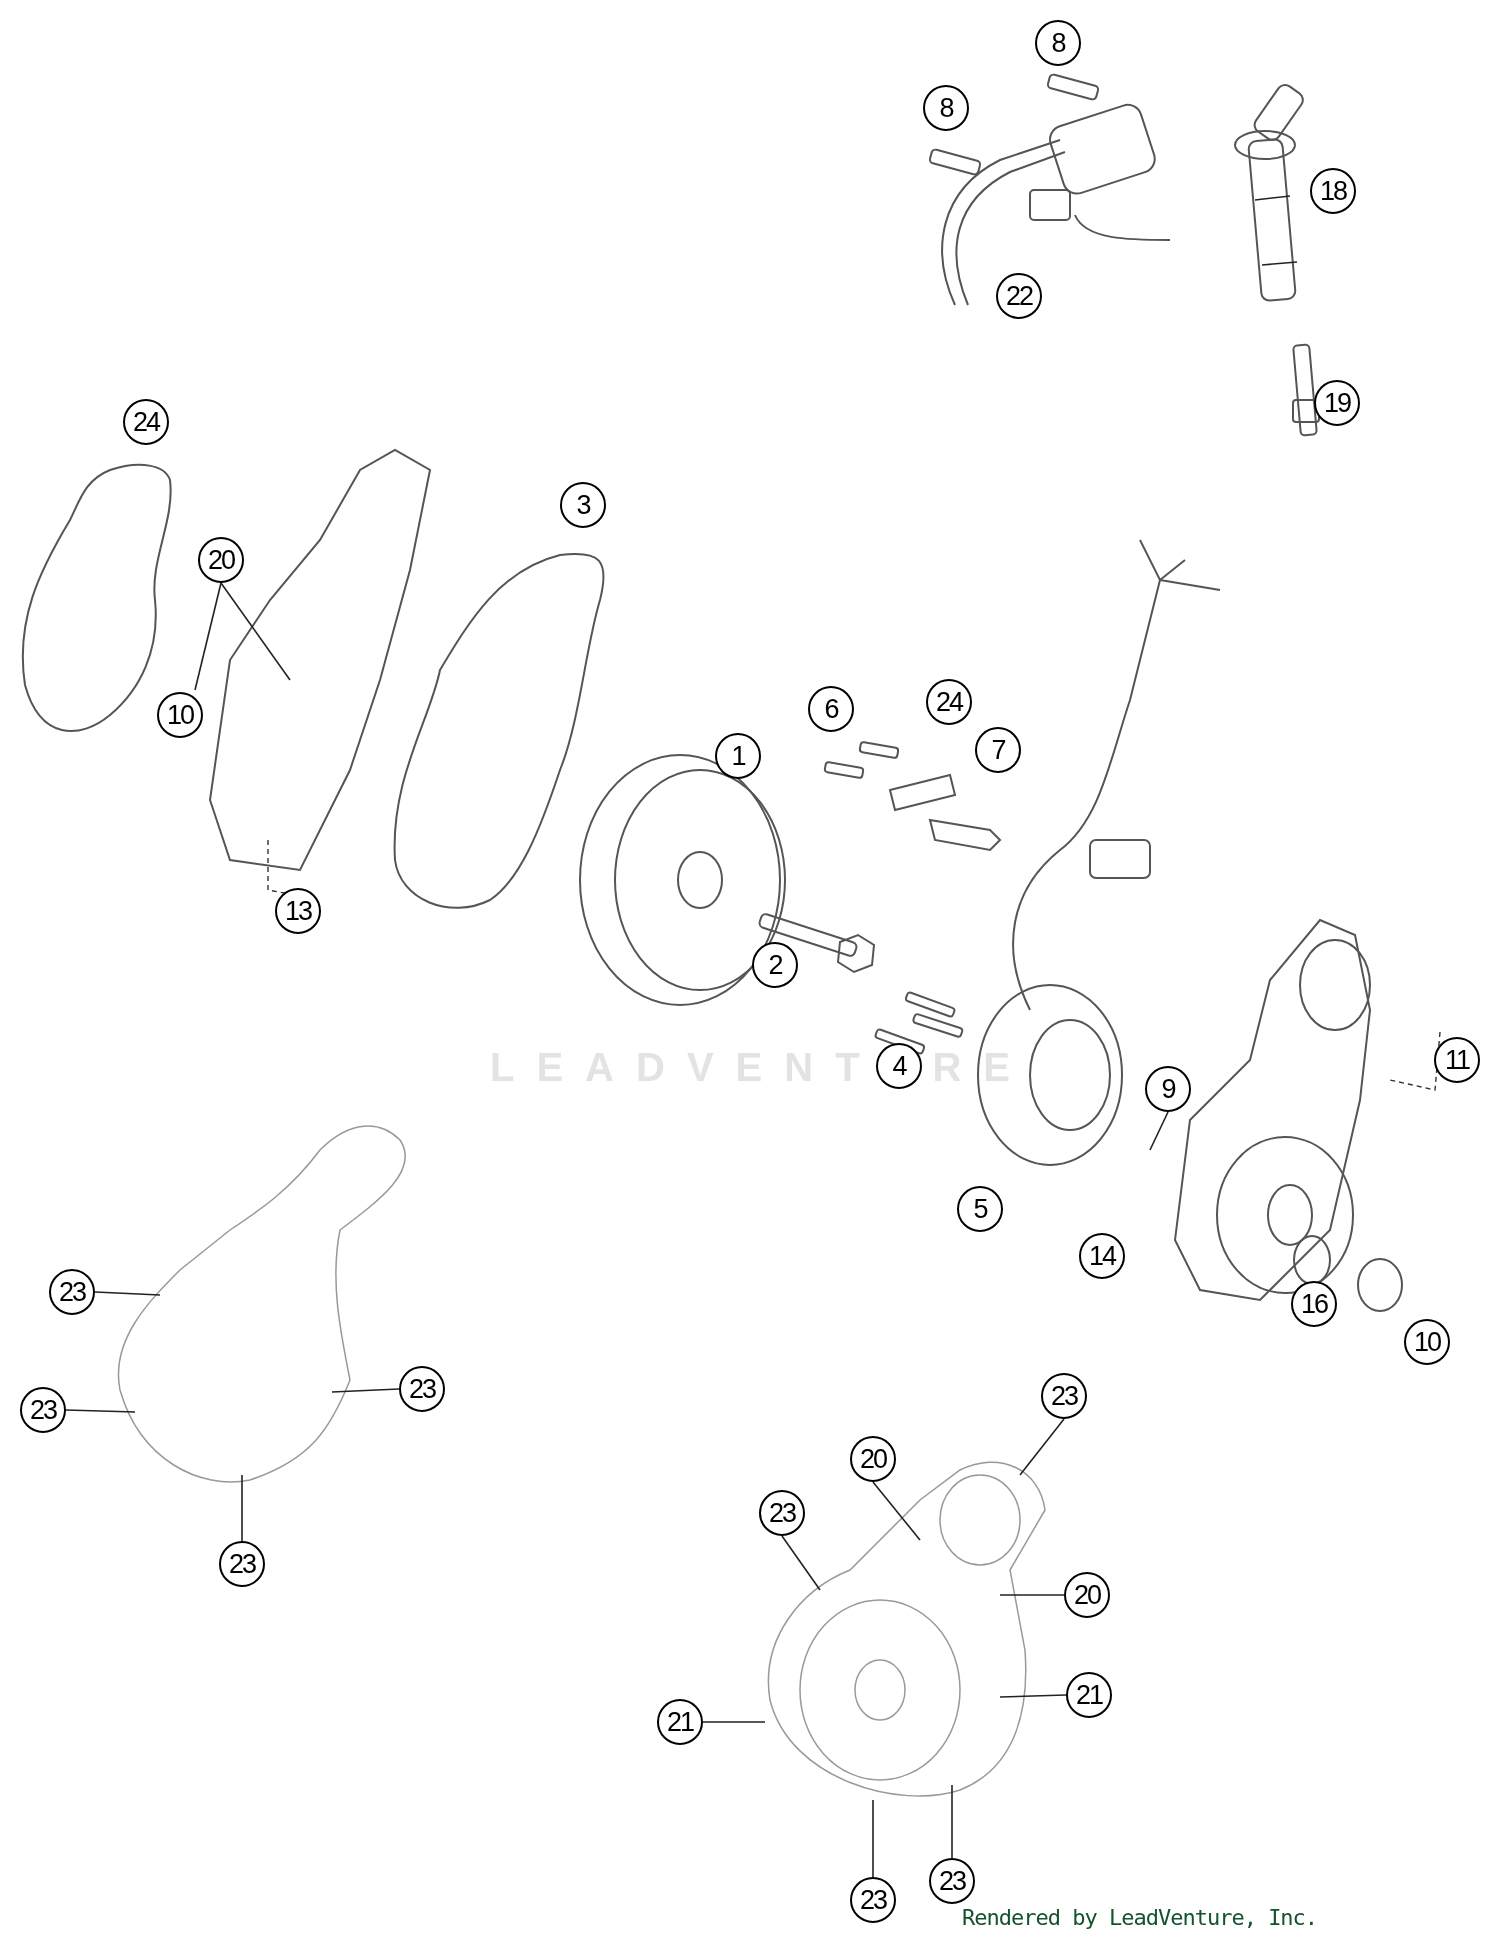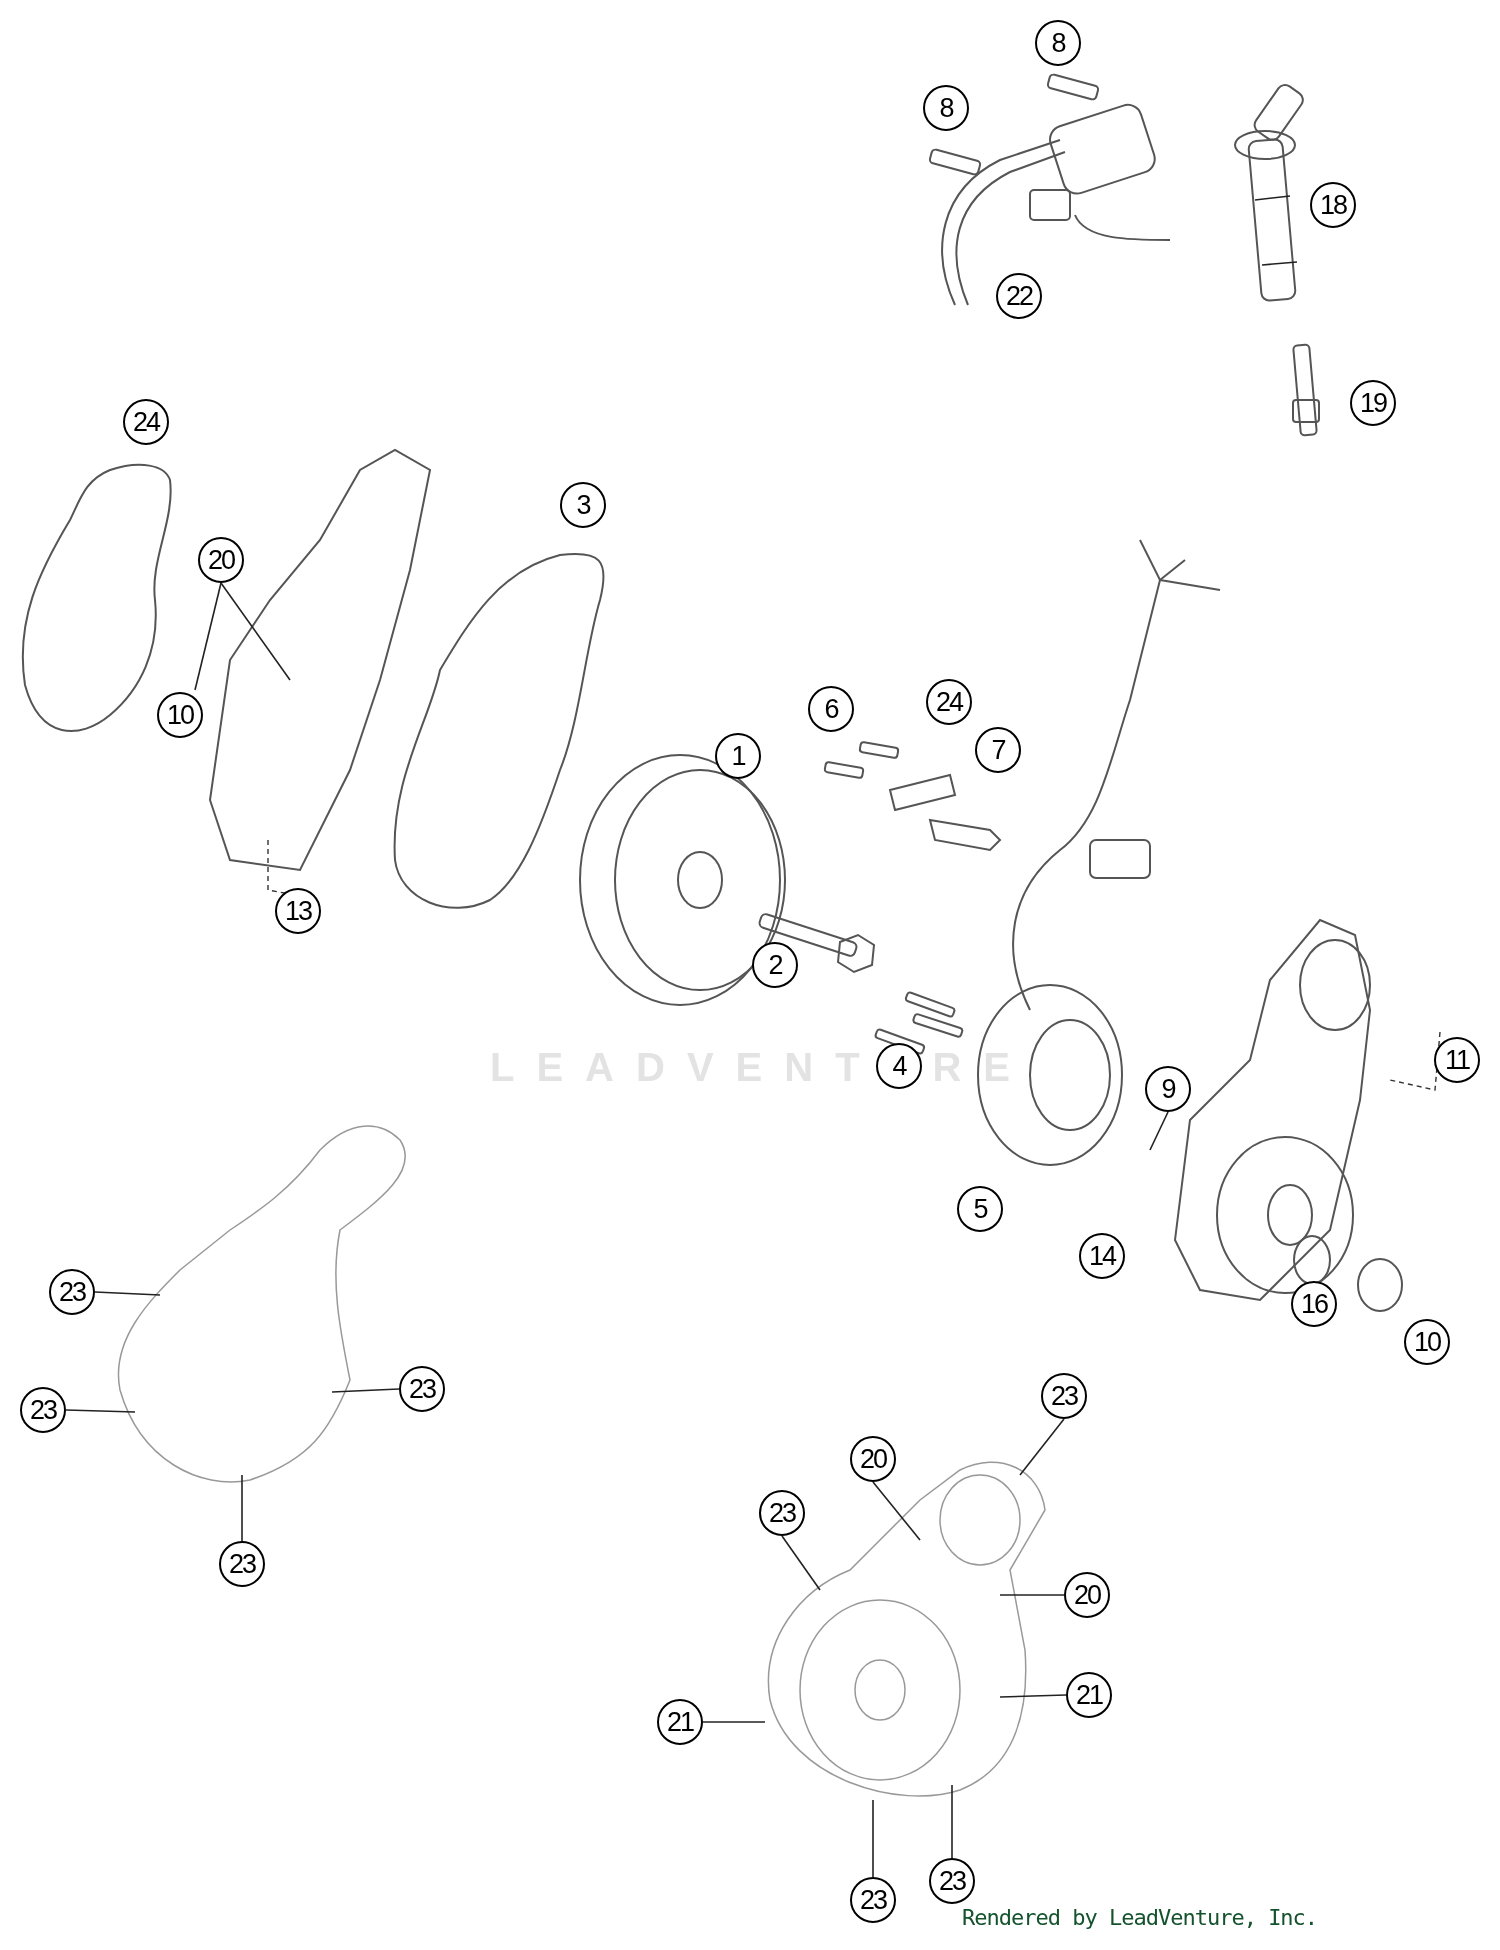--- a/index.html
+++ b/index.html
@@ -117,22 +117,22 @@
     <line class="l" x1="703" y1="1722" x2="765" y2="1722"></line>
     <line class="l" x1="873" y1="1877" x2="873" y2="1800"></line>
     <line class="l" x1="952" y1="1858" x2="952" y2="1785"></line>
   </svg>
 
   <div class="watermark">LEADVENTURE</div>
   <div id="callouts">
       <div class="callout" style="left: 946px; top: 108px;">8</div>
       <div class="callout" style="left: 1058px; top: 43px;">8</div>
       <div class="callout" style="left: 1019px; top: 249px; margin-top: 24px;">22</div>
-      <div class="callout" style="left: 1333px; top: 205px;">18</div>
-      <div class="callout" style="left: 1373px; top: 403px;">19</div>
+      <div class="callout" style="left: 1333px; top: 191px;">18</div>
+      <div class="callout" style="left: 1337px; top: 403px;">19</div>
       <div class="callout" style="left: 146px; top: 422px;">24</div>
       <div class="callout" style="left: 221px; top: 560px;">20</div>
       <div class="callout" style="left: 180px; top: 715px;">10</div>
       <div class="callout" style="left: 298px; top: 911px;">13</div>
       <div class="callout" style="left: 583px; top: 505px;">3</div>
       <div class="callout" style="left: 738px; top: 756px;">1</div>
       <div class="callout" style="left: 831px; top: 709px;">6</div>
       <div class="callout" style="left: 949px; top: 702px;">24</div>
       <div class="callout" style="left: 998px; top: 750px;">7</div>
       <div class="callout" style="left: 775px; top: 965px;">2</div>

